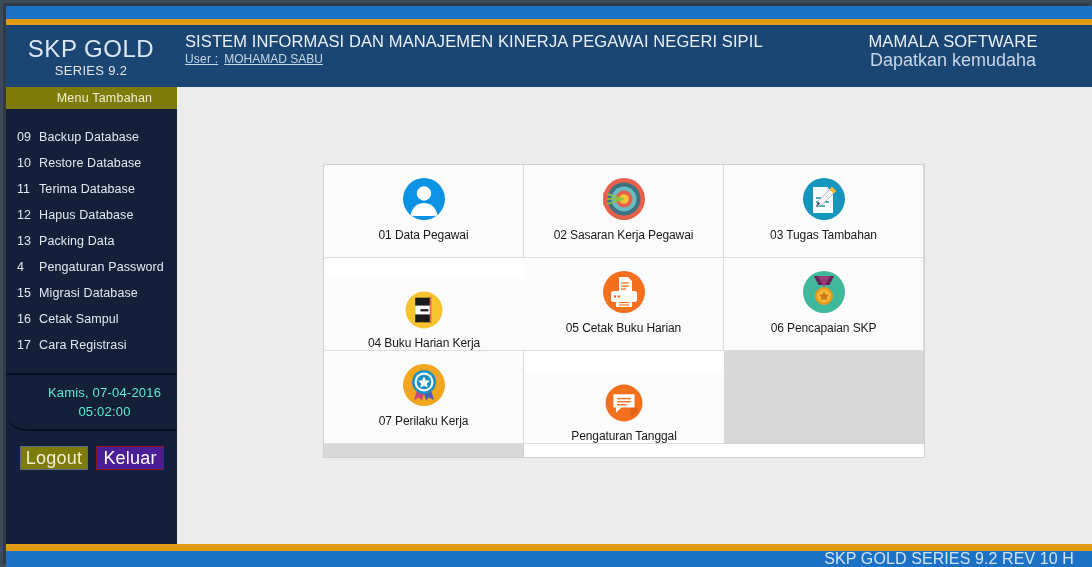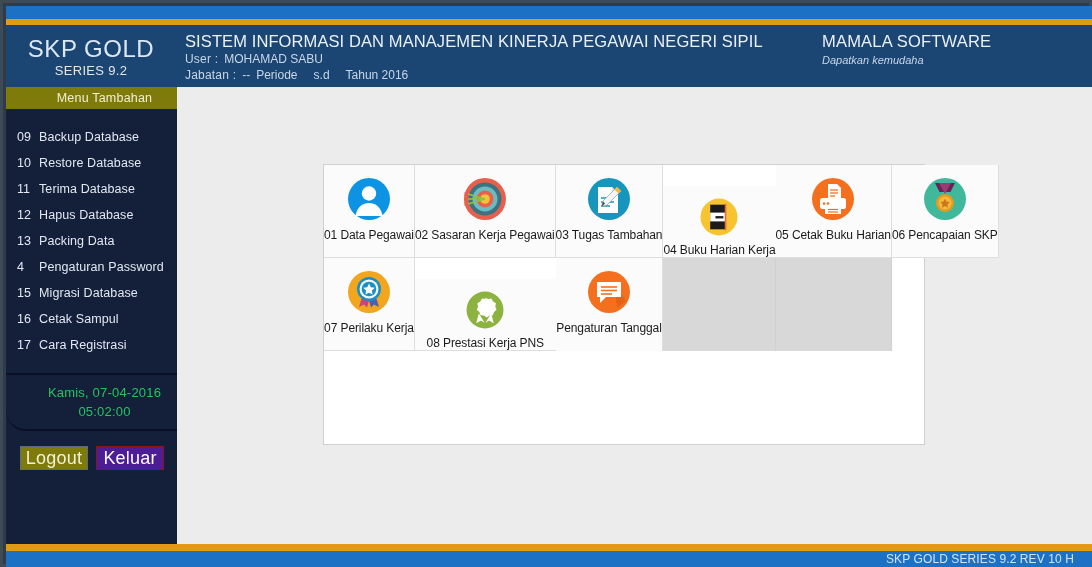--- a/index.html
+++ b/index.html
@@ -73,40 +73,40 @@
     font-size: 16.5px;
     letter-spacing: 0.1px;
     line-height: 20px;
     white-space: nowrap;
   }
   .sys-line {
     color: #c8d7e7;
     font-size: 12px;
     line-height: 16px;
     white-space: nowrap;
+    text-decoration: underline;
   }
   .sys-line .lbl { letter-spacing: 0.2px; }
   .sys-line .sp1 { display:inline-block; width: 6px; }
   .sys-line .sp2 { display:inline-block; width: 16px; }
   .header-right {
     flex: 0 0 270px;
-    text-align: left;
+    text-align: center;
     padding: 6px 8px 0 0;
   }
   .corp-title {
     color: #e9f1f9;
     font-size: 16.5px;
     line-height: 21px;
     letter-spacing: 0.2px;
   }
   .corp-sub {
     color: #c8d7e7;
-    font-size: 11px;
+    font-size: 18px;
     line-height: 16px;
-    font-style: italic;
   }
 
   
   .sidebar {
     position: absolute;
     left: 3px; top: 84px;
     width: 198px; height: 457px;
     background: #141f3a;
     border-right: 1px solid #4b586b;
   }
@@ -137,21 +137,21 @@
   .menu-label { white-space: nowrap; }
 
   .side-sep {
     height: 2px;
     background: #0a1124;
     margin-top: 9px;
   }
   .clock-box {
     height: 56px;
     border-bottom: 2px solid #0a1124;
-    color: #22c55e;
+    color: #5eead4;
     display: flex;
     flex-direction: column;
     align-items: center;
     justify-content: center;
     font-size: 13px;
     line-height: 19px;
     letter-spacing: 0.2px;
     border-radius: 20px;
   }
   .btn-row {
@@ -183,21 +183,21 @@
     overflow: hidden;
   }
 
   .grid-wrap {
     position: absolute;
     left: 146px; top: 77px;
     width: 602px;
     border: 1px solid #d0d0d0;
     background: #ffffff;
     display: grid;
-    grid-template-columns: repeat(6, 1fr);
+    grid-template-columns: repeat(3, 1fr);
     grid-template-rows: repeat(3, 93px);
   }
   .tile {
     border-right: 1px solid #dedede;
     border-bottom: 1px solid #dedede;
     background: #fbfbfb;
     display: flex;
     flex-direction: column;
     align-items: center;
     justify-content: flex-start;
@@ -230,21 +230,21 @@
     left: 3px; top: 541px;
     width: 1086px; height: 7px;
     background: #e09a14;
   }
   .statusbar {
     position: absolute;
     left: 3px; top: 548px;
     width: 1086px; height: 16px;
     background: #1d71c4;
     color: #cfe3f5;
-    font-size: 12px;
+    font-size: 16px;
     display: flex;
     align-items: center;
     justify-content: flex-end;
     padding-right: 18px;
     letter-spacing: 0.1px;
   }
 </style>
 </head>
 <body>
 
@@ -257,23 +257,20 @@
 
     <div class="brand">
       <div class="brand-title">SKP GOLD</div>
       <div class="brand-sub">SERIES 9.2</div>
     </div>
 
     <div class="header-center">
       <div class="sys-title">SISTEM INFORMASI DAN MANAJEMEN KINERJA PEGAWAI NEGERI SIPIL</div>
       <div class="sys-line">
         <span class="lbl">User :</span><span class="sp1"></span><span>MOHAMAD SABU</span>
-      </div>
-      <div class="sys-line">
-        <span class="lbl">Jabatan :</span><span class="sp1"></span><span>--</span><span class="sp1"></span><span>Periode</span><span class="sp2"></span><span>s.d</span><span class="sp2"></span><span>Tahun 2016</span>
       </div>
     </div>
 
     <div class="header-right">
       <div class="corp-title">MAMALA SOFTWARE</div>
       <div class="corp-sub">Dapatkan kemudaha</div>
     </div>
 
   </div>
 
@@ -437,29 +434,20 @@
           <path d="M19 27 l-4 13 l5 -2.5 l3 3 l3.5 -12 z" fill="#c8447c"></path>
           <path d="M31 27 l4 13 l-5 -2.5 l-3 3 l-3.5 -12 z" fill="#4a5fb5"></path>
           <circle cx="25" cy="22" r="12" fill="#1a8fc4"></circle>
           <circle cx="25" cy="22" r="9.5" fill="#f2f8fb"></circle>
           <circle cx="25" cy="22" r="7.3" fill="#1a8fc4"></circle>
           <path d="M25 16.5 l1.8 3.7 l4 .6 l-2.9 2.8 .7 4 l-3.6 -1.9 l-3.6 1.9 .7 -4 l-2.9 -2.8 4 -.6 z" fill="#ffffff"></path>
         </svg>
         <div class="tile-label">07 Perilaku Kerja</div>
       </div>
 
-      <div class="tile">
-        <svg class="tile-icon" viewBox="0 0 50 50">
-          <circle cx="25" cy="25" r="21" fill="#8cb33f"></circle>
-          <path d="M18 29 l-3 11 l5.5 -3 l4 2.5 z" fill="#ffffff"></path>
-          <path d="M32 29 l3 11 l-5.5 -3 l-4 2.5 z" fill="#ffffff"></path>
-          <path d="M25 11 l3.5 1.6 l3.8 -.6 l1.8 3.4 l3.3 2 l-.7 3.8 l1.4 3.6 l-2.9 2.5 l-1.2 3.7 l-3.9 .2 l-3.2 2.2 l-3.2 -2.2 l-3.9 -.2 l-1.2 -3.7 l-2.9 -2.5 l1.4 -3.6 l-.7 -3.8 l3.3 -2 l1.8 -3.4 l3.8 .6 z" fill="#ffffff"></path>
-        </svg>
-        <div class="tile-label">08 Prestasi Kerja PNS</div>
-      </div>
 
 
       <div class="tile">
         <svg class="tile-icon" viewBox="0 0 50 50">
           <circle cx="25" cy="25" r="21" fill="#f4701f"></circle>
           <path d="M30 16 L42 34 L33 41 Z" fill="#d65a12" opacity="0.55"></path>
           <path d="M13 15 h24 v15 h-15 l-6 6 v-6 h-3 z" fill="#ffffff"></path>
           <g stroke="#f4701f" stroke-width="1.6">
             <path d="M17 20 h16"></path>
               <path d="M17 23.5 h16"></path>

